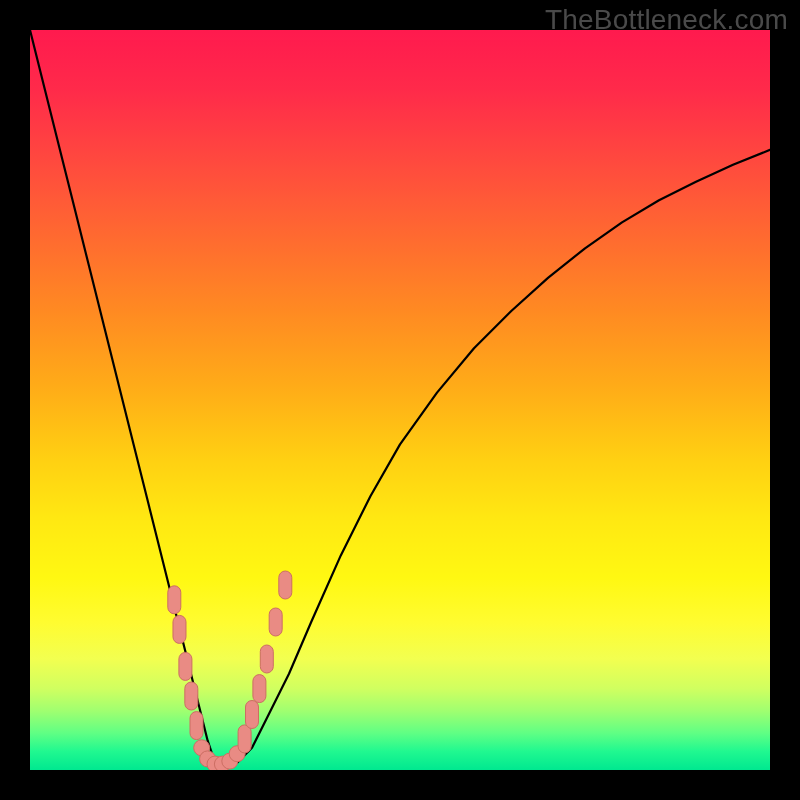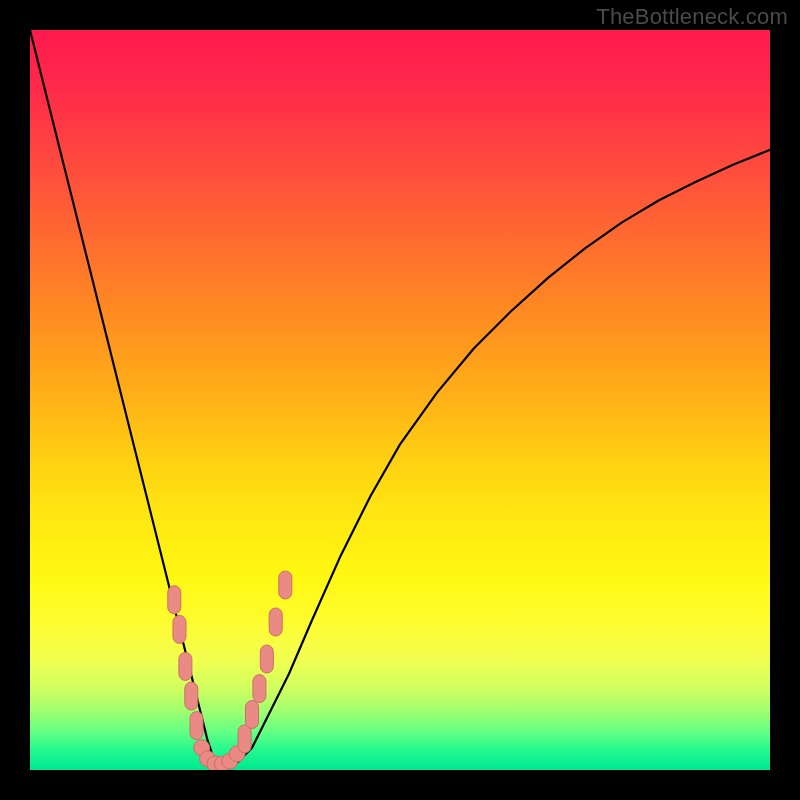--- a/index.html
+++ b/index.html
@@ -43,21 +43,21 @@
       #60ff84 95%,
       #20f890 97.5%,
       #00e890 100%
     );
   }
   .watermark {
     position: absolute;
     top: 4px;
     right: 12px;
     color: #4a4a4a;
-    font-size: 22px;
+    font-size: 28px;
     font-weight: 500;
     letter-spacing: 0.2px;
   }
   svg.curve {
     position: absolute;
     left: 0;
     top: 0;
     width: 740px;
     height: 740px;
   }

